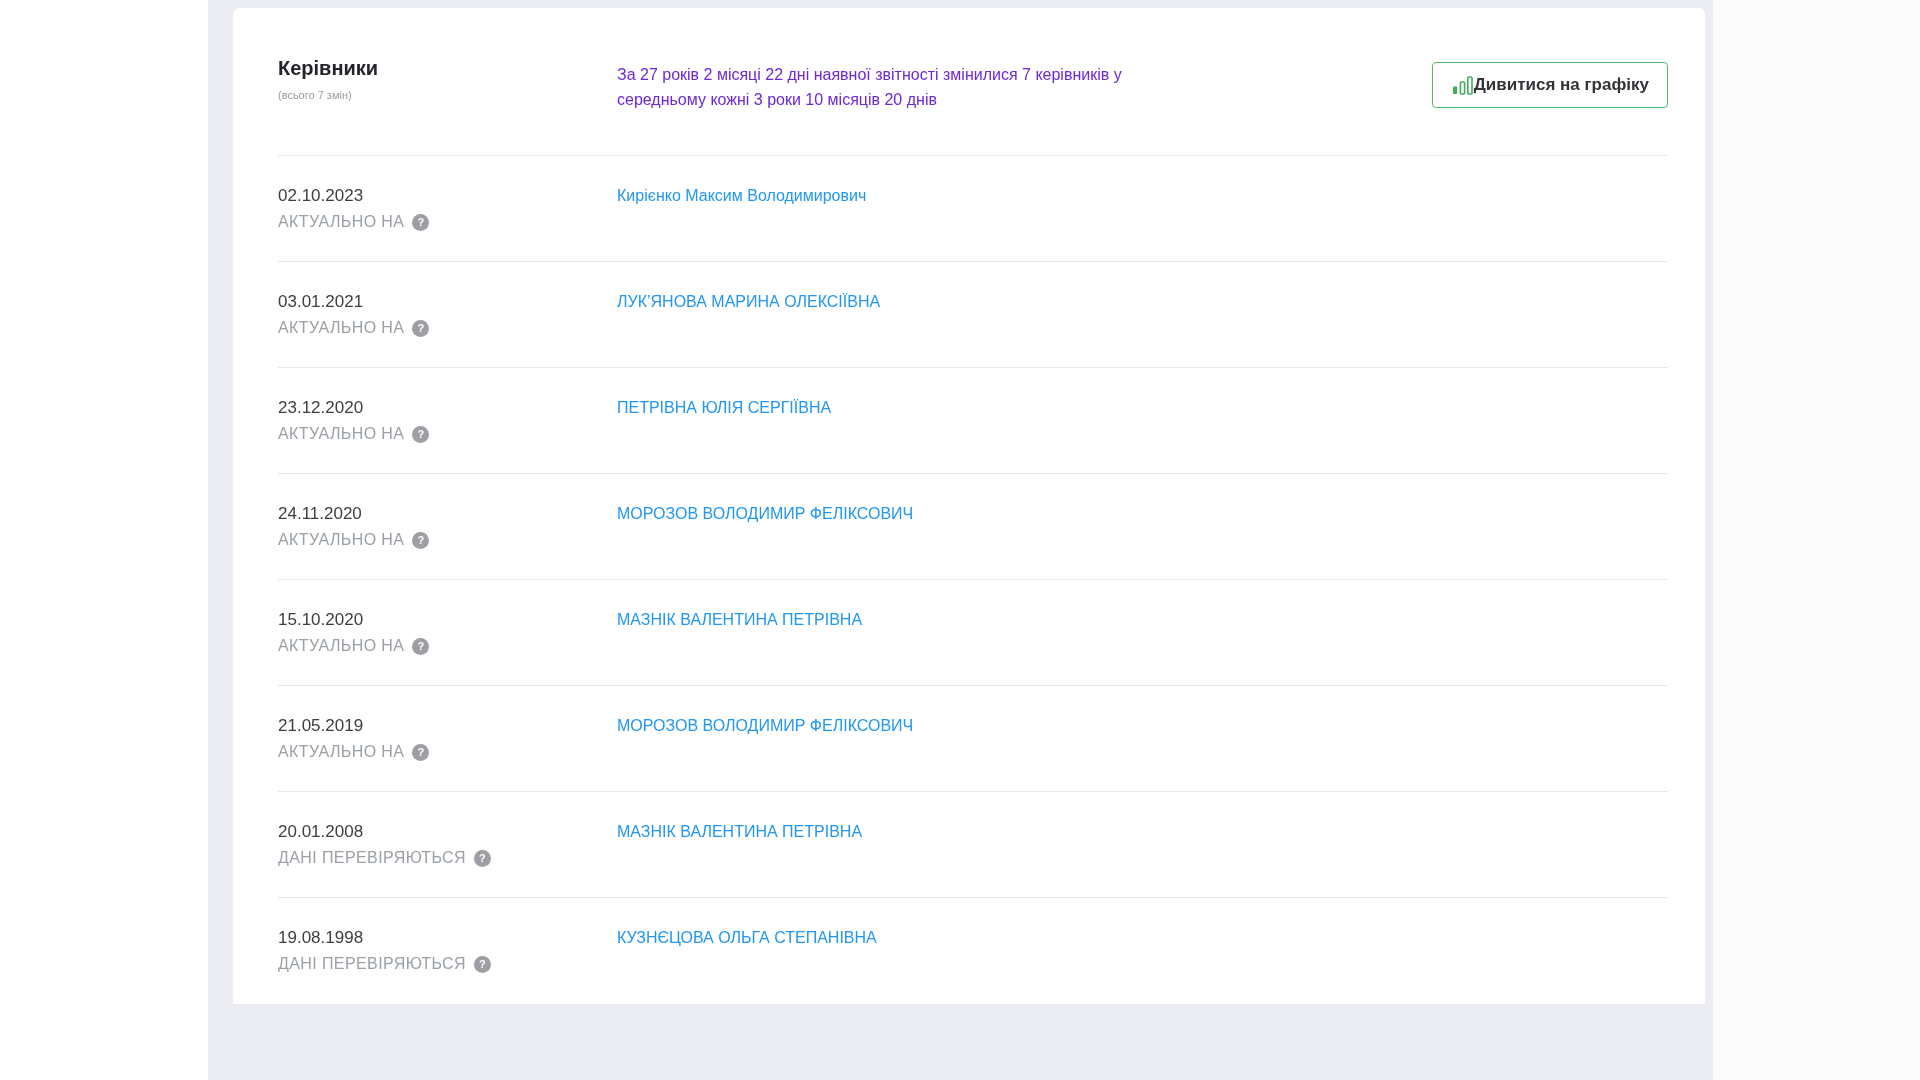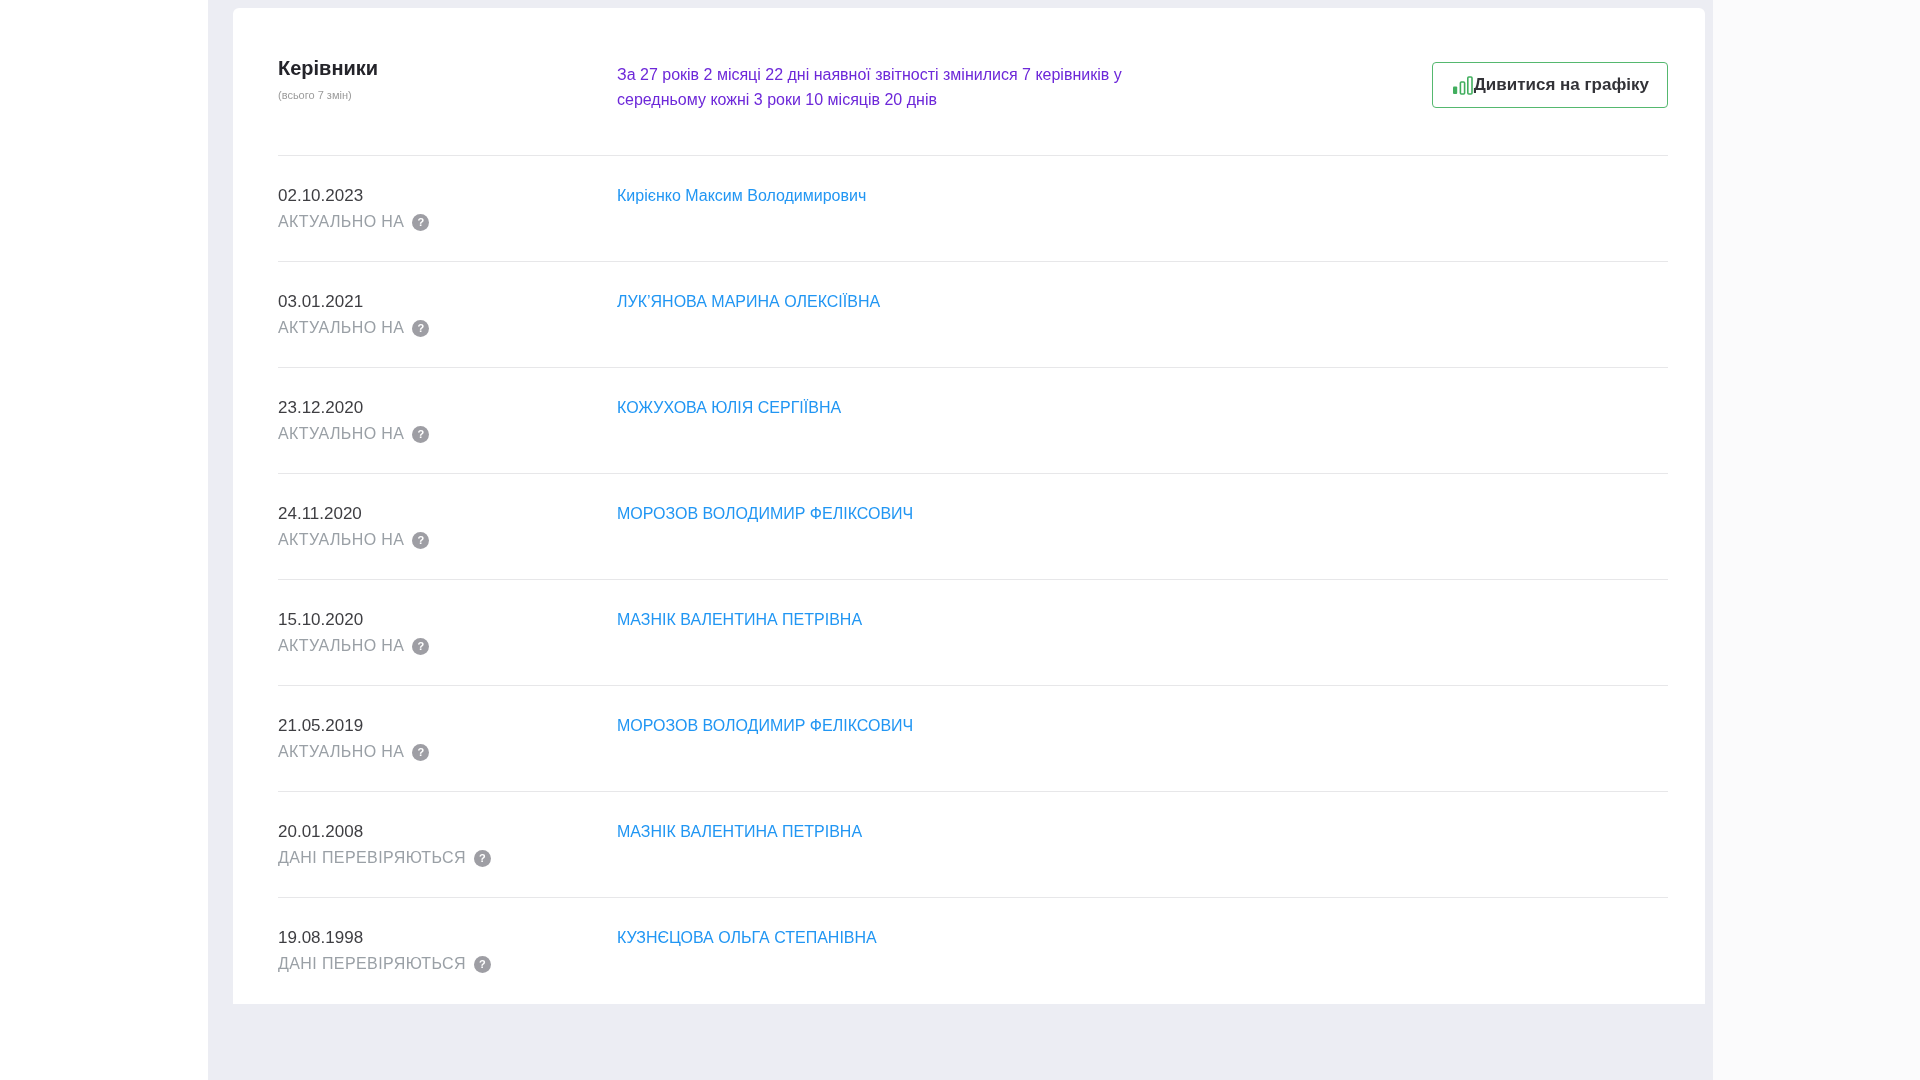--- a/index.html
+++ b/index.html
@@ -180,21 +180,21 @@
   </div>
 
   <div class="row">
     <div class="row-meta">
       <div class="row-date">23.12.2020</div>
       <div class="row-status">
         <span class="status-text">АКТУАЛЬНО НА</span>
         <span class="help-icon">?</span>
       </div>
     </div>
-    <a href="#" class="row-name">КОЖУХОВА ЮЛІЯ СЕРГІЇВНА</a>
+    <a href="#" class="row-name">ПЕТРІВНА ЮЛІЯ СЕРГІЇВНА</a>
   </div>
 
   <div class="row">
     <div class="row-meta">
       <div class="row-date">24.11.2020</div>
       <div class="row-status">
         <span class="status-text">АКТУАЛЬНО НА</span>
         <span class="help-icon">?</span>
       </div>
     </div>

